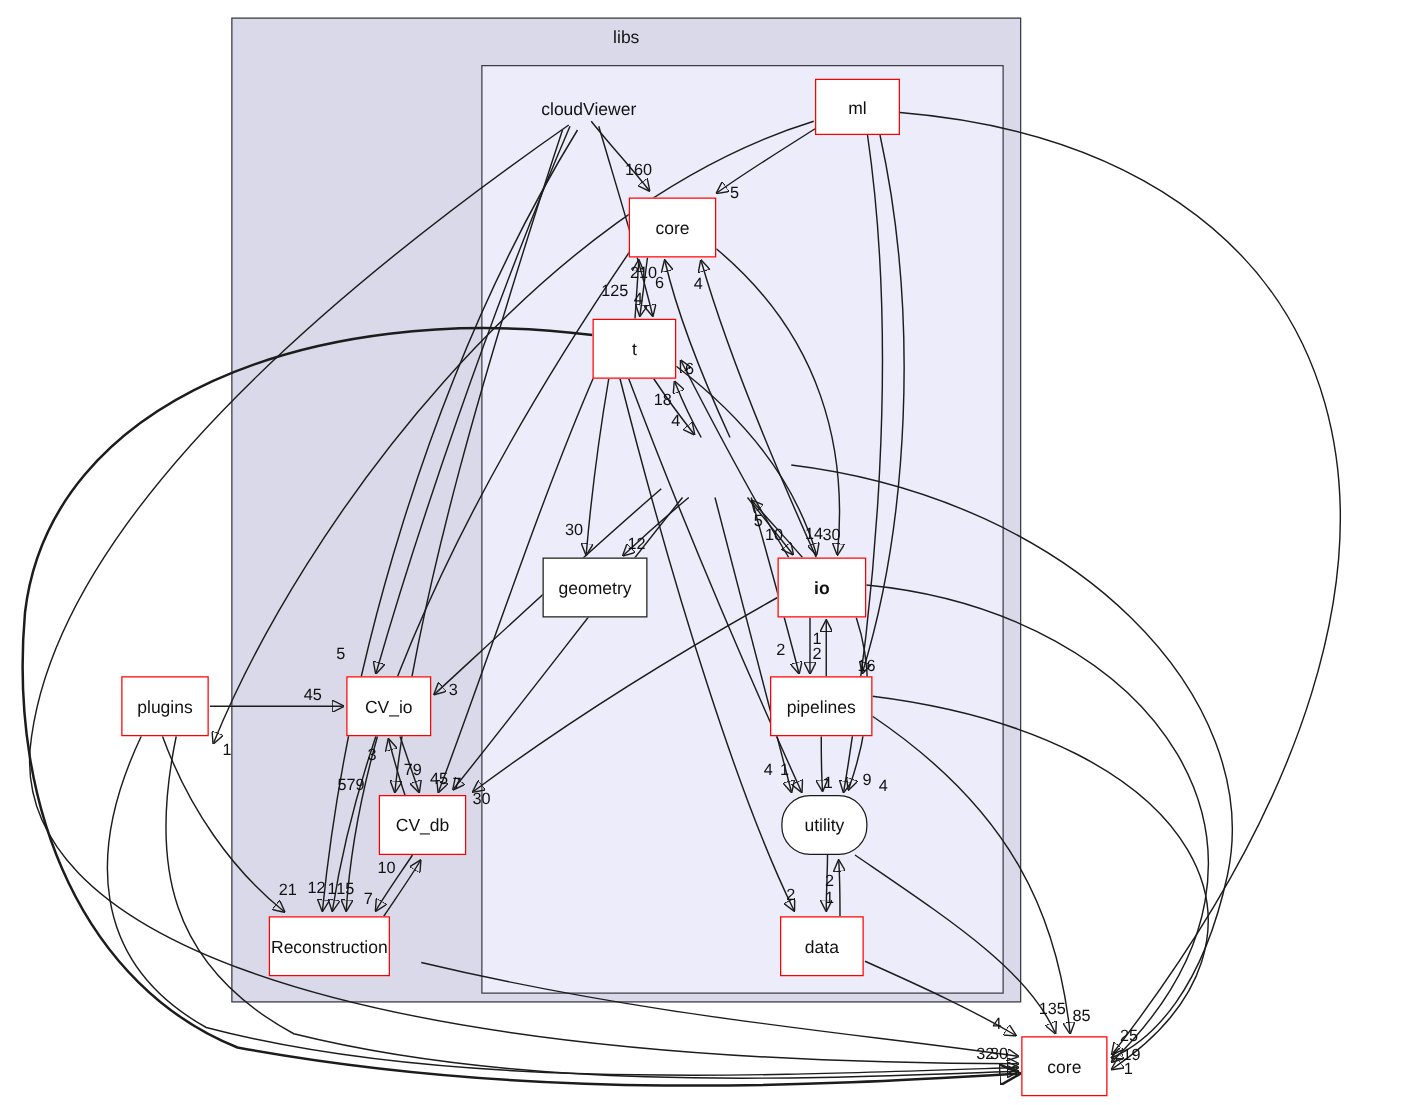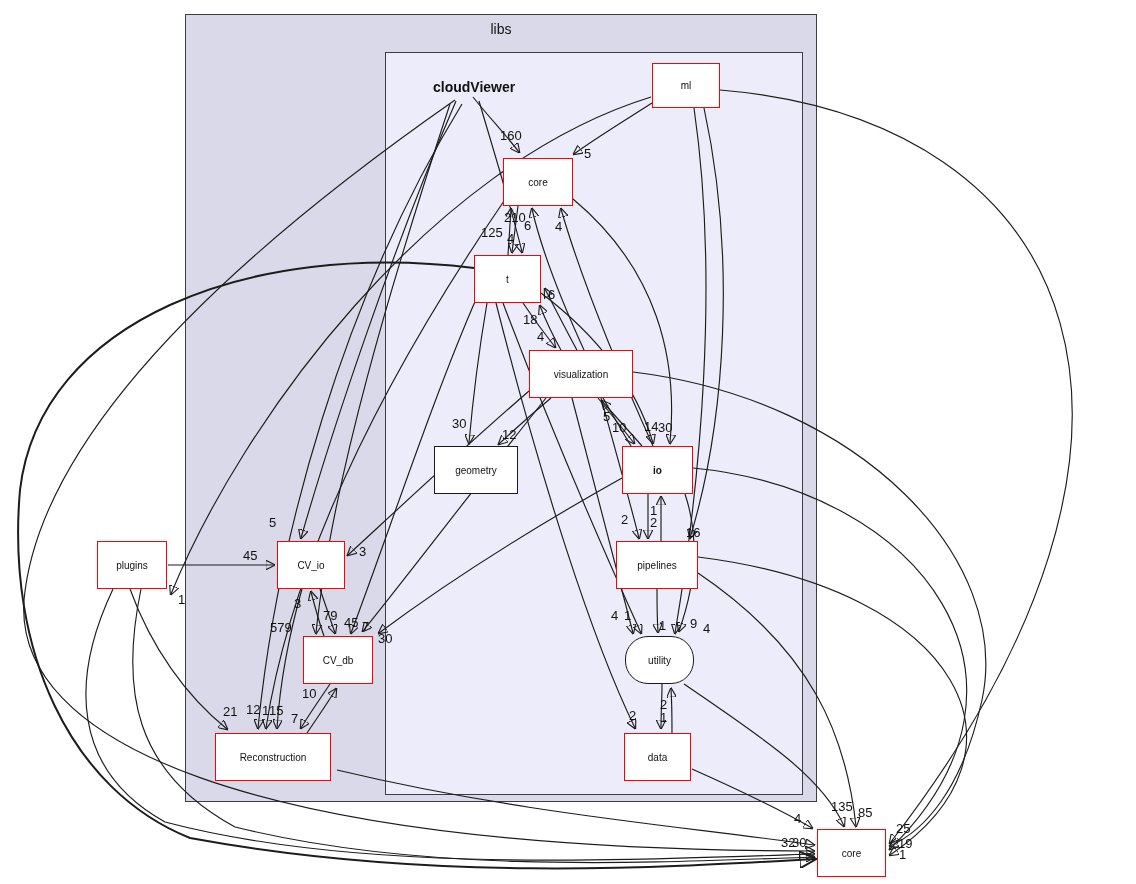--- a/index.html
+++ b/index.html
@@ -8,32 +8,32 @@
   .cluster{position:absolute;box-sizing:border-box;z-index:0;}
   .cluster.outer{background:#d9d9e9;border:1.6px solid #3d3d46;}
   .cluster.inner{background:#ececfb;border:1.6px solid #3d3d46;}
   .cluster-label{position:absolute;font-size:14px;color:#111;z-index:2;}
   #edges{position:absolute;left:0;top:0;z-index:1;}
   #edges path{fill:none;stroke:#1c1c1c;stroke-width:1.15px;marker-end:url(#arw);}
   #edges path.bold{stroke-width:2px;}
   .el{position:absolute;font-size:13px;color:#111;z-index:2;white-space:nowrap;}
   .node{position:absolute;box-sizing:border-box;background:#ffffff;
         border:1.4px solid #ff0000;display:flex;align-items:center;justify-content:center;
-        font-size:10px;color:#111;z-index:3;cursor:pointer;}
+        font-size:14px;color:#111;z-index:3;cursor:pointer;}
   .node.plain{border-color:#1a1a1a;text-align:right;}
 </style>
 </head>
 <body>
 
 <div id="canvas">
 
   <div class="cluster outer" style="left:185px;top:14px;width:632px;height:788px;"></div>
   <div class="cluster inner" style="left:385px;top:52px;width:418px;height:743px;"></div>
   <span class="cluster-label" style="left:185px;top:21px;width:632px;text-align:center;">libs</span>
-  <span class="cluster-label" style="left:433px;top:79px;font-weight:bold;">cloudViewer</span>
+  <span class="cluster-label" style="left:433px;top:79px;">cloudViewer</span>
 
   <svg id="edges" width="1136" height="884">
     <defs>
       <marker id="arw" viewBox="0 0 10 10" refX="8.5" refY="5" markerWidth="8.5" markerHeight="8.5" orient="auto-start-reverse">
         <path d="M0,0 L10,5 L0,10 z" fill="#1c1c1c"></path>
       </marker>
     </defs>
     <path d="M473,97 C488,116 505,134 519,152"></path>
     <path d="M652,103 C624,121 596,138 574,154"></path>
     <path d="M508,255 C509,240 510,224 511,209"></path>
@@ -147,23 +147,20 @@
 
   <div class="node" style="left:652px;top:63px;width:68px;height:45px;">
     <span>ml</span>
     </div>
   <div class="node" style="left:503px;top:158px;width:70px;height:48px;">
     <span>core</span>
     </div>
   <div class="node" style="left:474px;top:255px;width:67px;height:48px;">
     <span>t</span>
     </div>
-  <div class="node" style="left:529px;top:350px;width:104px;height:48px;">
-    <span>visualization</span>
-    </div>
   <div class="node plain" style="left:434px;top:446px;width:84px;height:48px;">
     <span>geometry</span>
     </div>
   <div class="node" style="left:622px;top:446px;width:71px;height:48px;font-weight:bold;">
     <span>io</span>
     </div>
   <div class="node" style="left:277px;top:541px;width:68px;height:48px;">
     <span>CV_io</span>
     </div>
   <div class="node" style="left:616px;top:541px;width:82px;height:48px;">
@@ -171,21 +168,21 @@
     </div>
   <div class="node" style="left:97px;top:541px;width:70px;height:48px;">
     <span>plugins</span>
     </div>
   <div class="node" style="left:303px;top:636px;width:70px;height:48px;">
     <span>CV_db</span>
     </div>
   <div class="node plain" style="left:625px;top:636px;width:69px;height:48px;border-radius:23px;">
     <span>utility</span>
     </div>
-  <div class="node" style="left:215px;top:733px;width:116px;height:48px;">
+  <div class="node" style="left:215px;top:733px;width:97px;height:48px;">
     <span>Reconstruction</span>
     </div>
   <div class="node" style="left:624px;top:733px;width:67px;height:48px;">
     <span>data</span>
     </div>
   <div class="node" style="left:817px;top:829px;width:69px;height:48px;">
     <span>core</span>
     </div>
 
 </div>

